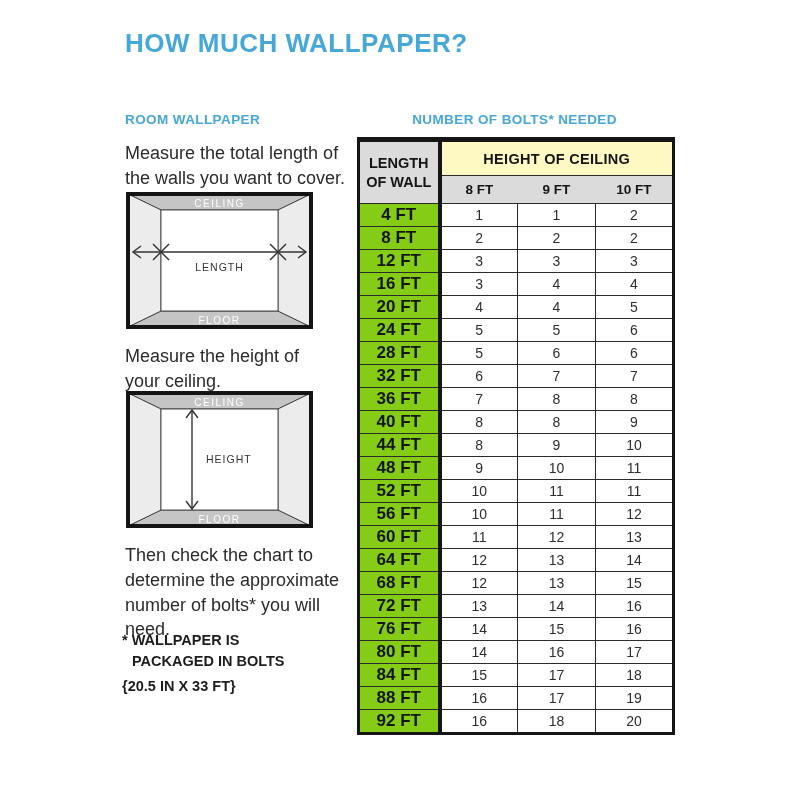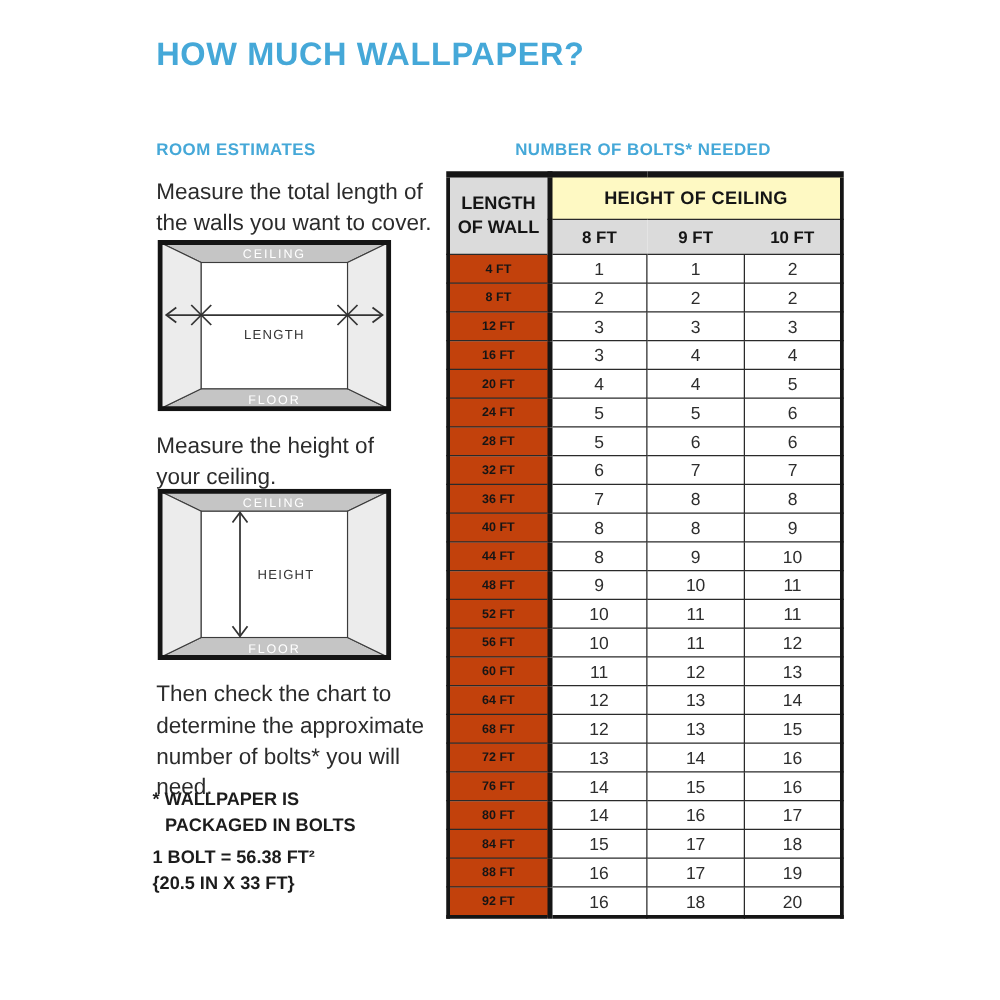--- a/index.html
+++ b/index.html
@@ -71,33 +71,33 @@
   }
   th.group-header {
     background: #fef9c3; font-size: 14.5px; font-weight: bold;
     height: 33px; letter-spacing: 0.3px; color: #151515;
   }
   tr.subheader th {
     background: #dbdbdb; font-size: 13.5px; font-weight: bold;
     height: 27px; border-left: none; border-right: none; color: #151515;
   }
   tbody th {
-    background: #c2410c; font-size: 10px; font-weight: bold;
+    background: #84cc16; font-size: 17px; font-weight: bold;
     height: 22px; border-right: 4px solid #151515 !important; color: #151515;
   }
   tbody td { background: #ffffff; font-size: 14px; color: #2d2d2d; height: 22px; }
 </style>
 </head>
 <body>
 
 <div class="canvas">
 
   <h1 class="page-title">HOW MUCH WALLPAPER?</h1>
 
-  <h2 class="section-heading left-heading">ROOM ESTIMATES</h2>
+  <h2 class="section-heading left-heading">ROOM WALLPAPER</h2>
 
   <p class="step-text step1">Measure the total length of
 the walls you want to cover.</p>
 
   <svg class="diagram diagram1" width="187" height="137" viewBox="0 0 187 137">
     <g>
       <polygon points="2,2 185,2 152,18 35,18" fill="#c5c5c5" stroke="#3c3c3c" stroke-width="0.9"></polygon>
       <polygon points="2,135 185,135 152,119 35,119" fill="#c5c5c5" stroke="#3c3c3c" stroke-width="0.9"></polygon>
       <polygon points="2,2 35,18 35,119 2,135" fill="#ececec" stroke="#3c3c3c" stroke-width="0.9"></polygon>
       <polygon points="185,2 152,18 152,119 185,135" fill="#ececec" stroke="#3c3c3c" stroke-width="0.9"></polygon>
@@ -143,21 +143,20 @@
   <p class="step-text step3">Then check the chart to
 determine the approximate
 number of bolts* you will need.</p>
 
   <div class="bold-note">
     <span class="line">* WALLPAPER IS</span>
     <span class="line indent">PACKAGED IN BOLTS</span>
   </div>
 
   <div class="bolt-spec">
-    <span class="line">1 BOLT = 56.38 FT²</span>
     <span class="line">{20.5 IN X 33 FT}</span>
   </div>
 
   <h2 class="section-heading table-heading">NUMBER OF BOLTS* NEEDED</h2>
 
   <table class="bolts">
     <colgroup>
       <col class="c1">
         <col class="c2">
         <col class="c3">

